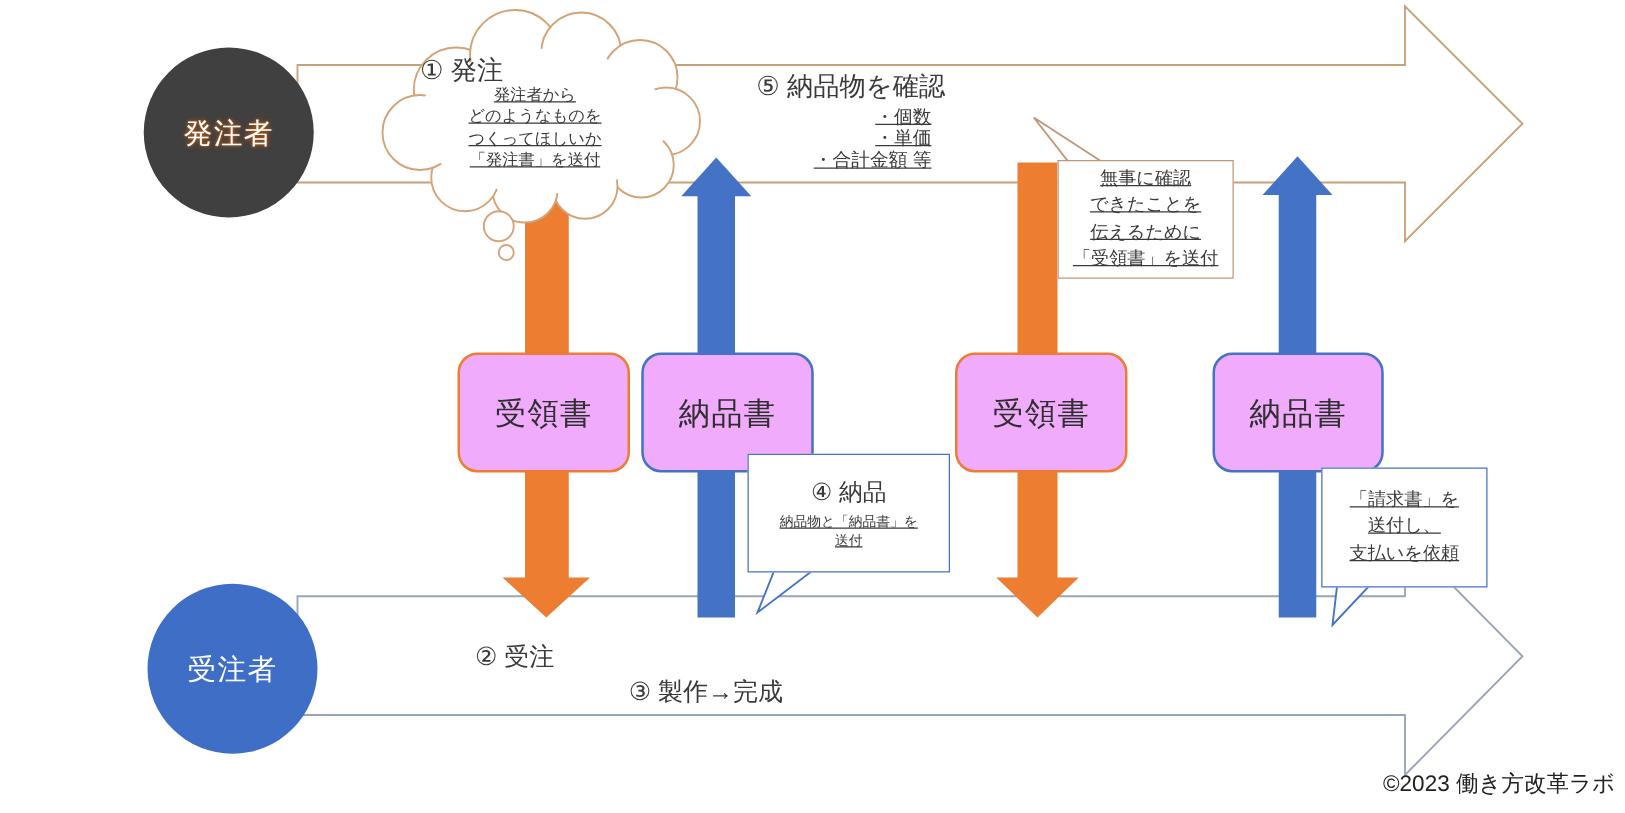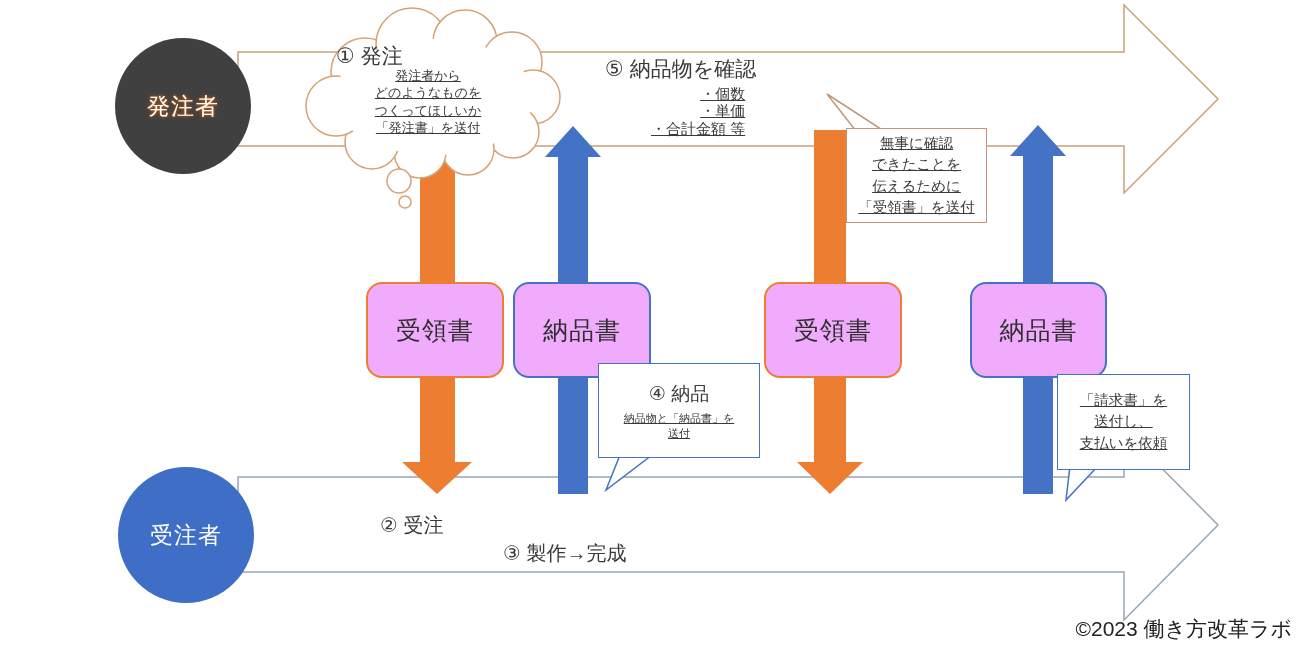--- a/index.html
+++ b/index.html
@@ -31,21 +31,21 @@
     align-items:center;justify-content:center;text-align:center;
   }
   .callout.blue{border:1.5px solid #4472C4;}
   .callout.tan{border:1.5px solid #C09878;}
   .step-heading{font-size:21px;color:#3a3a3a;}
   .step-label{font-size:20px;color:#3a3a3a;}
   .small-body{font-size:13px;line-height:1.33;color:#3a3a3a;text-align:center;}
   .bullets{font-size:15px;line-height:1.15;color:#3a3a3a;text-align:right;}
   .callout-body{font-size:14.5px;line-height:1.45;color:#3a3a3a;}
   .callout-heading{font-size:19px;color:#3a3a3a;margin-bottom:4px;}
-  .copyright{font-size:21px;color:#222;text-align:right;}
+  .copyright{font-size:18px;color:#222;text-align:right;}
 </style>
 </head>
 <body>
 
 <div id="stage">
 
   <svg id="shapes" width="1300" height="650" viewBox="0 0 1300 650">
 
     <polygon points="238,52 1124,52 1124,5 1218,99 1124,193 1124,146 238,146" fill="#ffffff" stroke="#C8A17A" stroke-width="1.5"></polygon>
     <polygon points="238,477 1124,477 1124,430 1218,525 1124,620 1124,572 238,572" fill="#ffffff" stroke="#97A5B8" stroke-width="1.5"></polygon>

